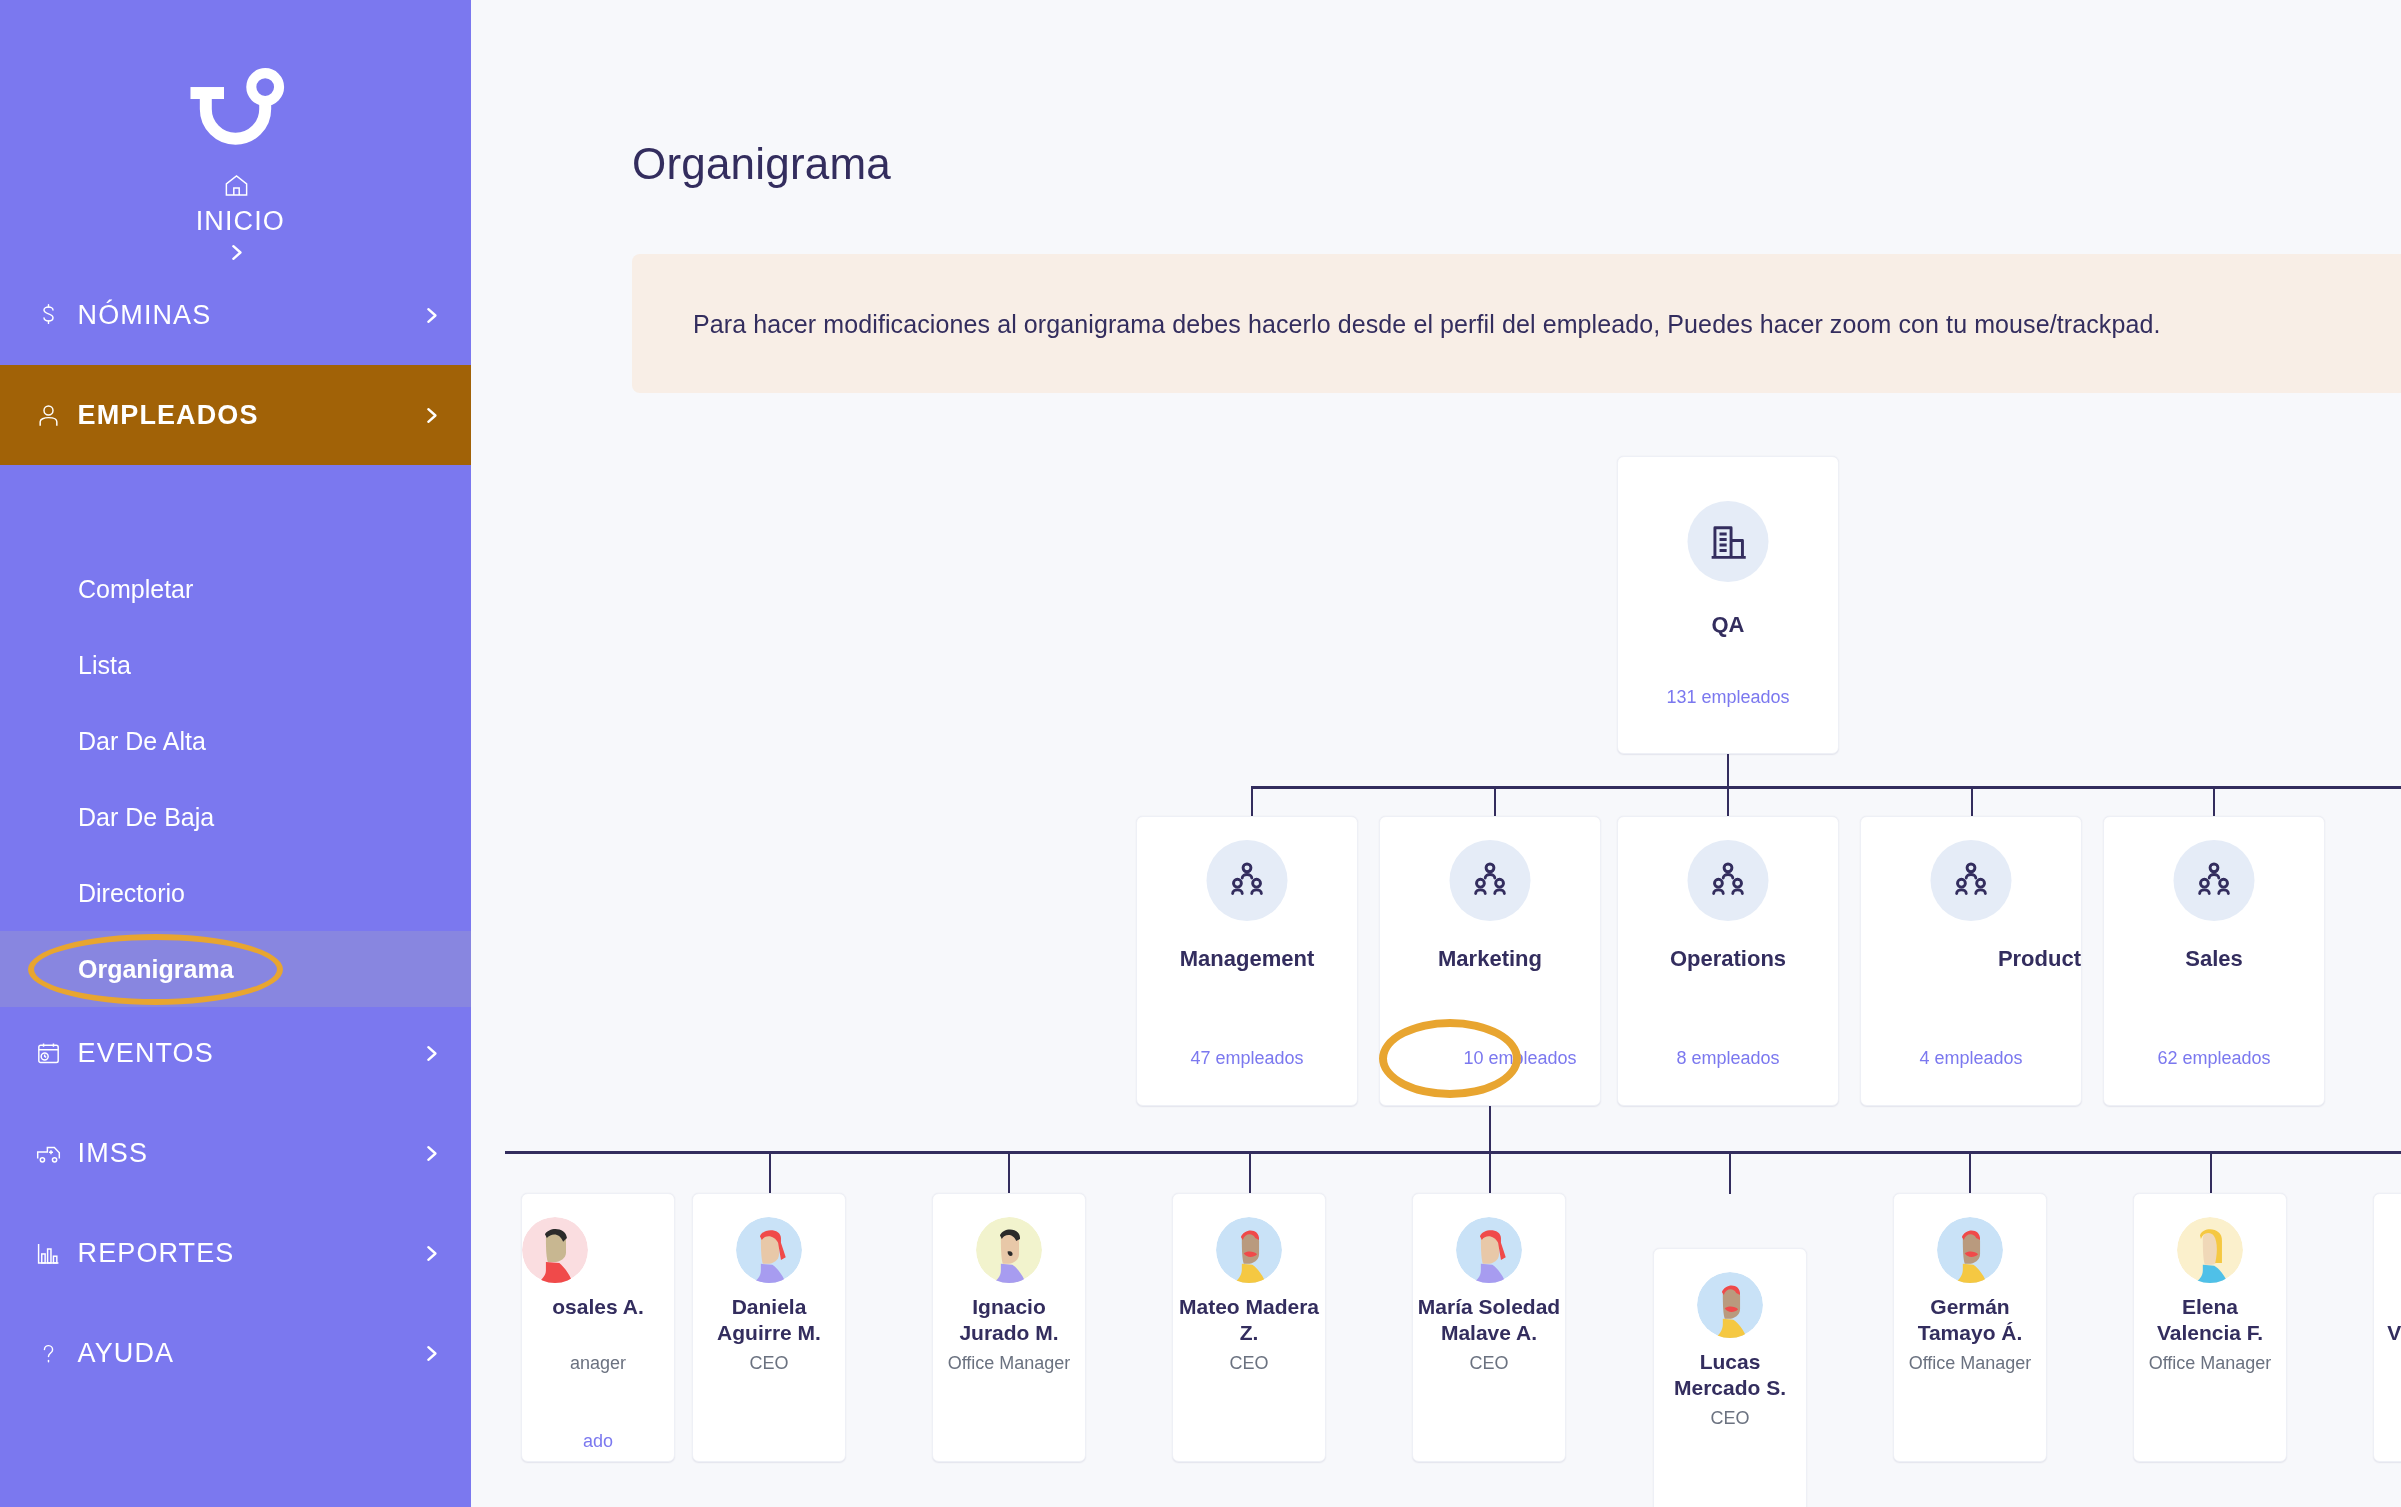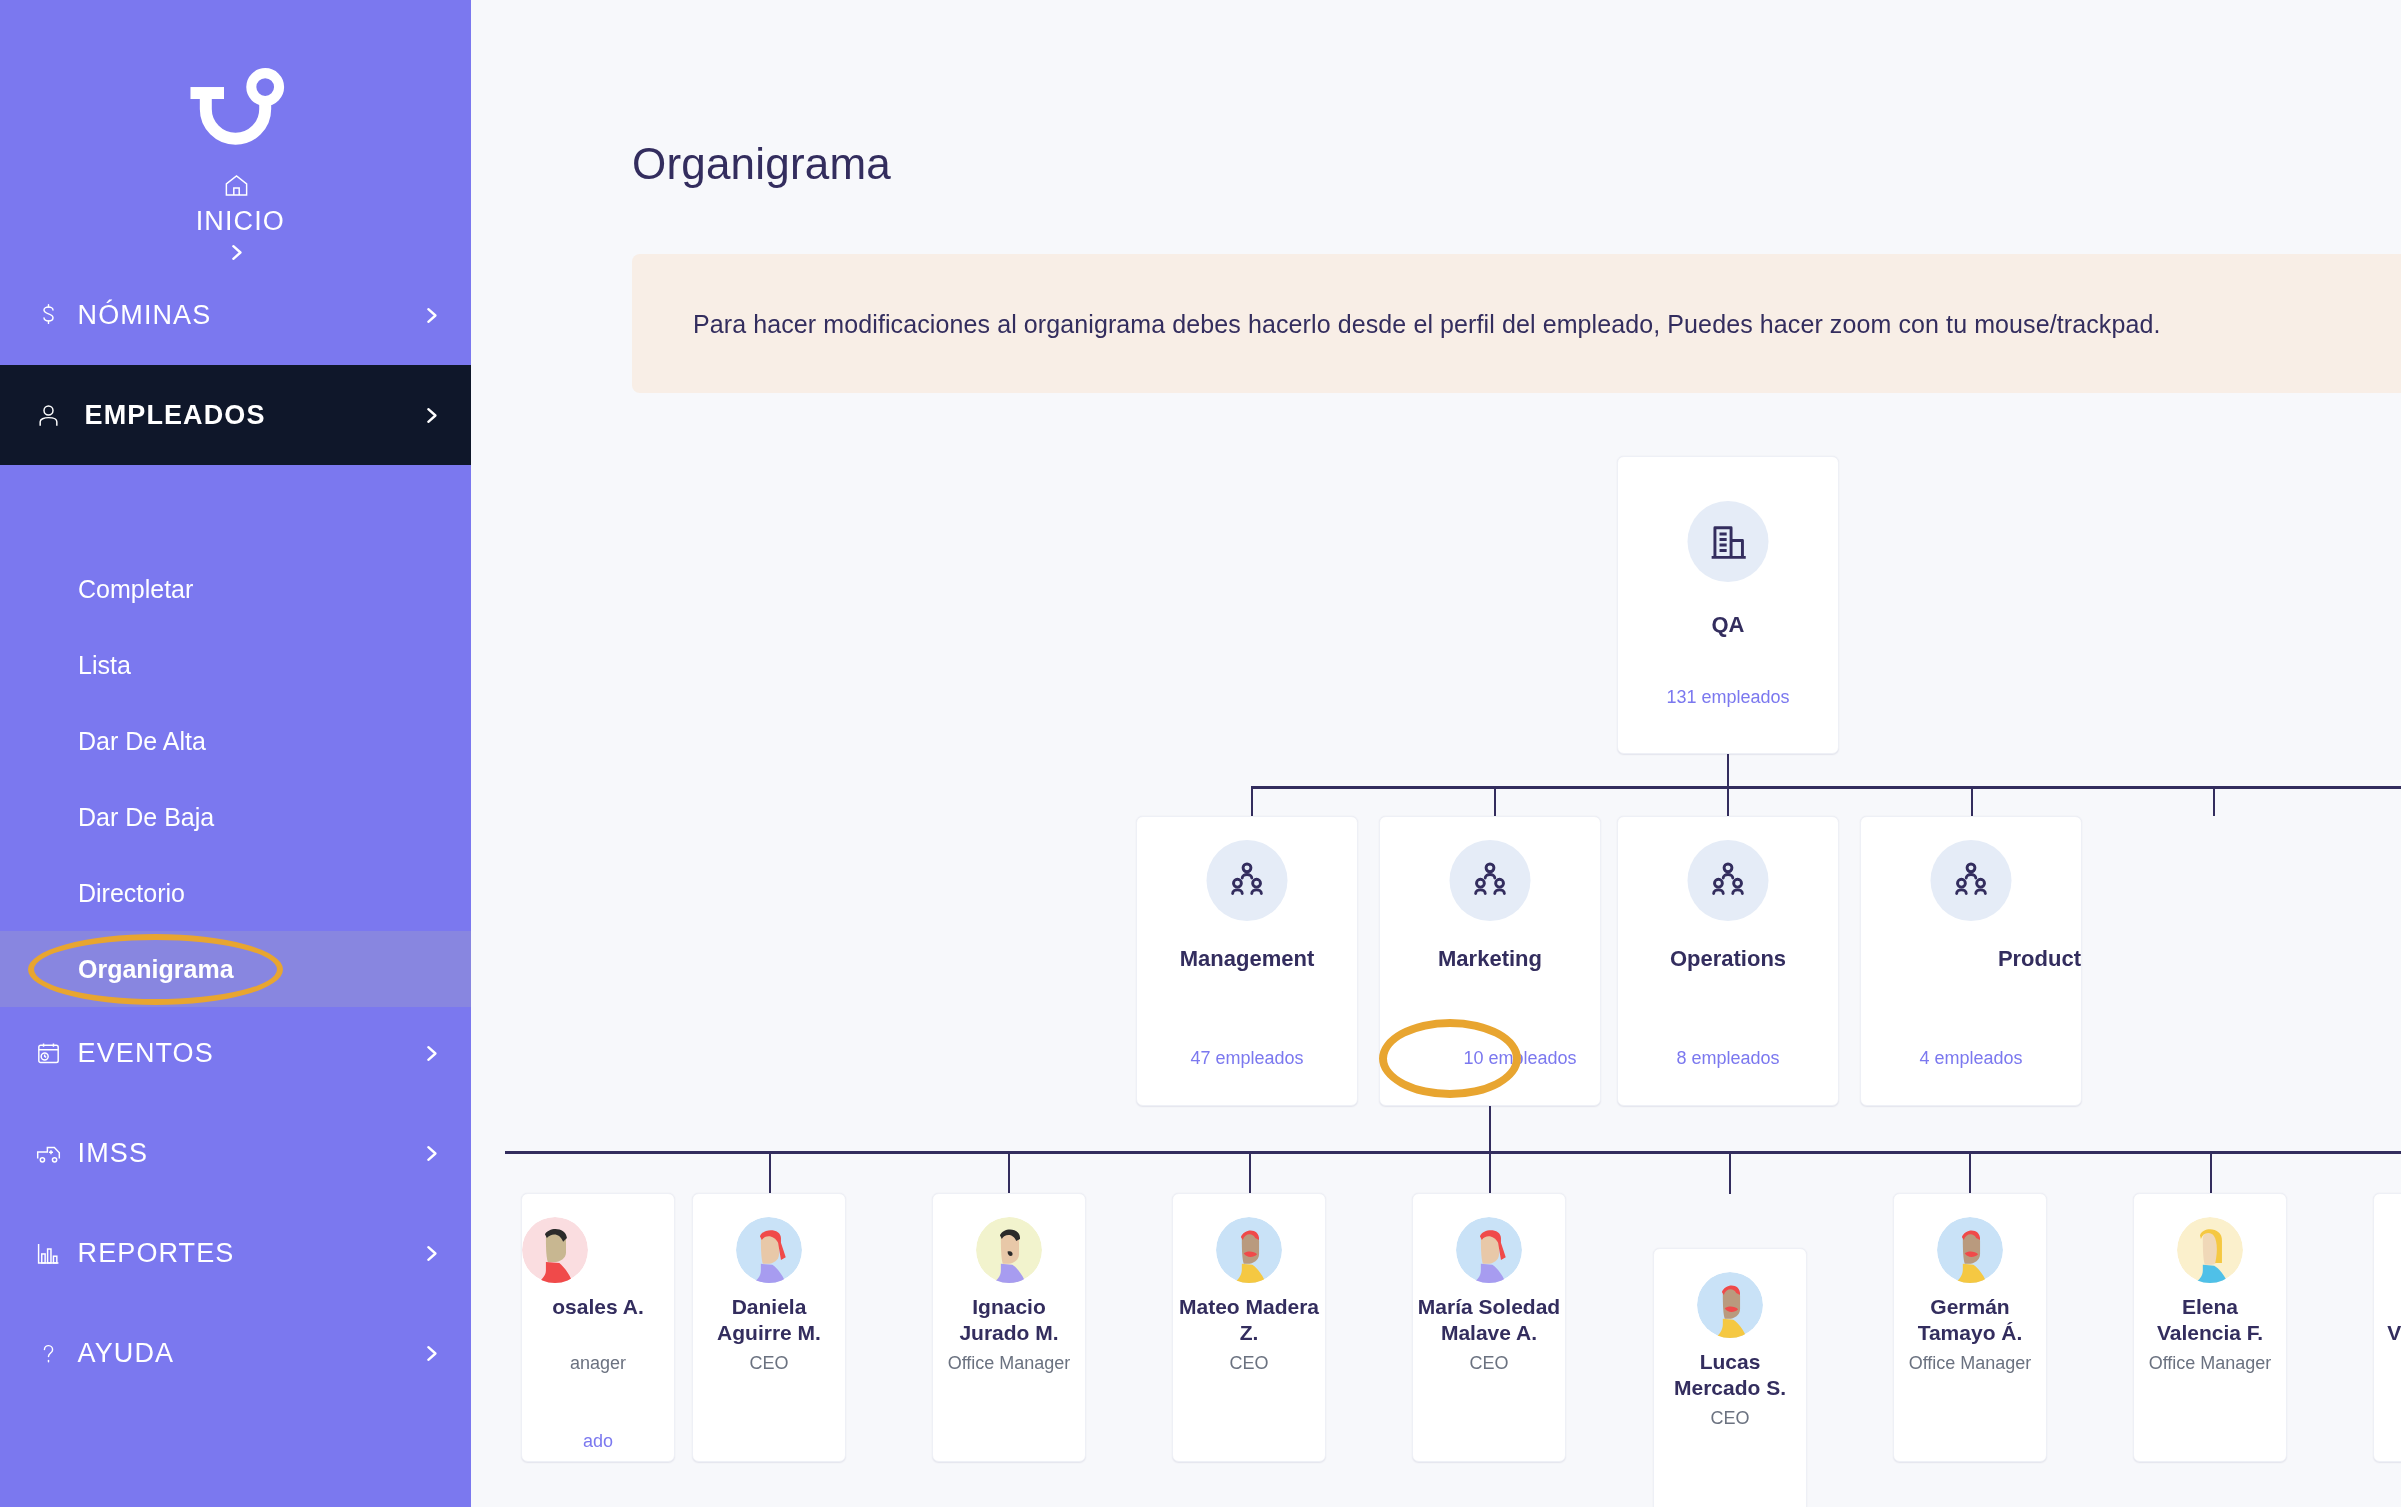--- a/index.html
+++ b/index.html
@@ -20,21 +20,21 @@
     position:absolute;left:0;top:53px;width:471px;height:115px;
     display:flex;align-items:center;justify-content:center;
   }
   #logo-wrap svg{display:block;}
 
   .nav-group{
     position:absolute;left:0;width:471px;height:100px;
     display:flex;align-items:center;
     padding-left:28px;padding-right:27px;
   }
-  .nav-group.active{background:#0f172a;gap:7px;}
+  .nav-group.active{background:#a16207;}
   .nav-ico{
     width:41px;flex:0 0 41px;height:41px;
     display:flex;align-items:center;justify-content:center;
   }
   .nav-ico svg{display:block;}
   .nav-label{
     flex:1;color:#ffffff;font-size:27px;letter-spacing:1.1px;
     padding-left:8.6px;font-weight:400;
   }
   .nav-group.active .nav-label{font-weight:700;}
@@ -359,20 +359,34 @@
           <circle cx="6.4" cy="13.6" r="2.3"></circle>
             <path d="M3.6 19.6 C3.6 16.8 9.2 16.8 9.2 19.6"></path>
           <circle cx="17.6" cy="13.6" r="2.3"></circle>
             <path d="M14.8 19.6 C14.8 16.8 20.4 16.8 20.4 19.6"></path>
         </svg>
       </div>
       <div class="node-title" style="top:129px;text-align:right;">Product</div>
       <div class="node-count" style="top:231px;">4 empleados</div>
     </div>
 
+    <div class="node" style="left:1632px;top:816px;width:222px;height:290px;">
+      <div class="node-ico" style="top:23px;width:81px;height:81px;">
+        <svg width="41" height="41" viewBox="0 0 24 24" fill="none" stroke="#332d5e" stroke-width="1.7" stroke-linecap="round">
+          <circle cx="12" cy="4.6" r="2.3"></circle>
+            <path d="M9.2 10.6 C9.2 7.8 14.8 7.8 14.8 10.6"></path>
+          <circle cx="6.4" cy="13.6" r="2.3"></circle>
+            <path d="M3.6 19.6 C3.6 16.8 9.2 16.8 9.2 19.6"></path>
+          <circle cx="17.6" cy="13.6" r="2.3"></circle>
+            <path d="M14.8 19.6 C14.8 16.8 20.4 16.8 20.4 19.6"></path>
+        </svg>
+      </div>
+      <div class="node-title" style="top:129px;">Sales</div>
+      <div class="node-count" style="top:231px;">62 empleados</div>
+    </div>
 
     <div class="ellipse-mark" style="left:908px;top:1019px;width:142px;height:79px;border-width:8.2px;"></div>
 
     <div class="conn conn-v" style="left:1018px;top:1106px;height:48px;"></div>
     <div class="conn conn-h" style="left:34px;top:1151px;width:1966px;"></div>
     <div class="conn conn-v" style="left:298px;top:1151px;height:43px;"></div>
     <div class="conn conn-v" style="left:537px;top:1151px;height:43px;"></div>
     <div class="conn conn-v" style="left:778px;top:1151px;height:43px;"></div>
     <div class="conn conn-v" style="left:1018px;top:1151px;height:43px;"></div>
     <div class="conn conn-v" style="left:1258px;top:1151px;height:43px;"></div>

